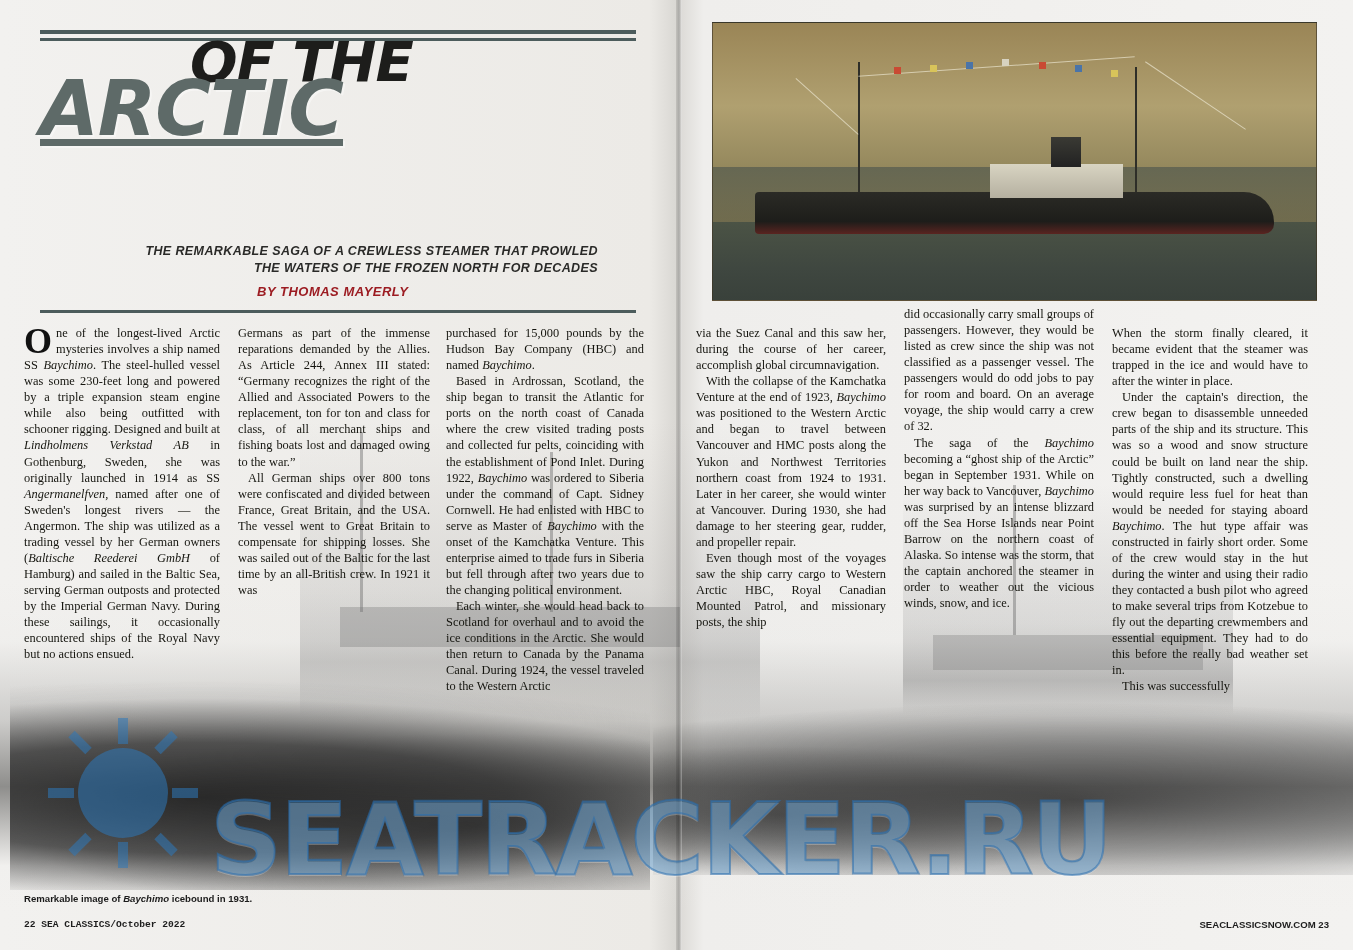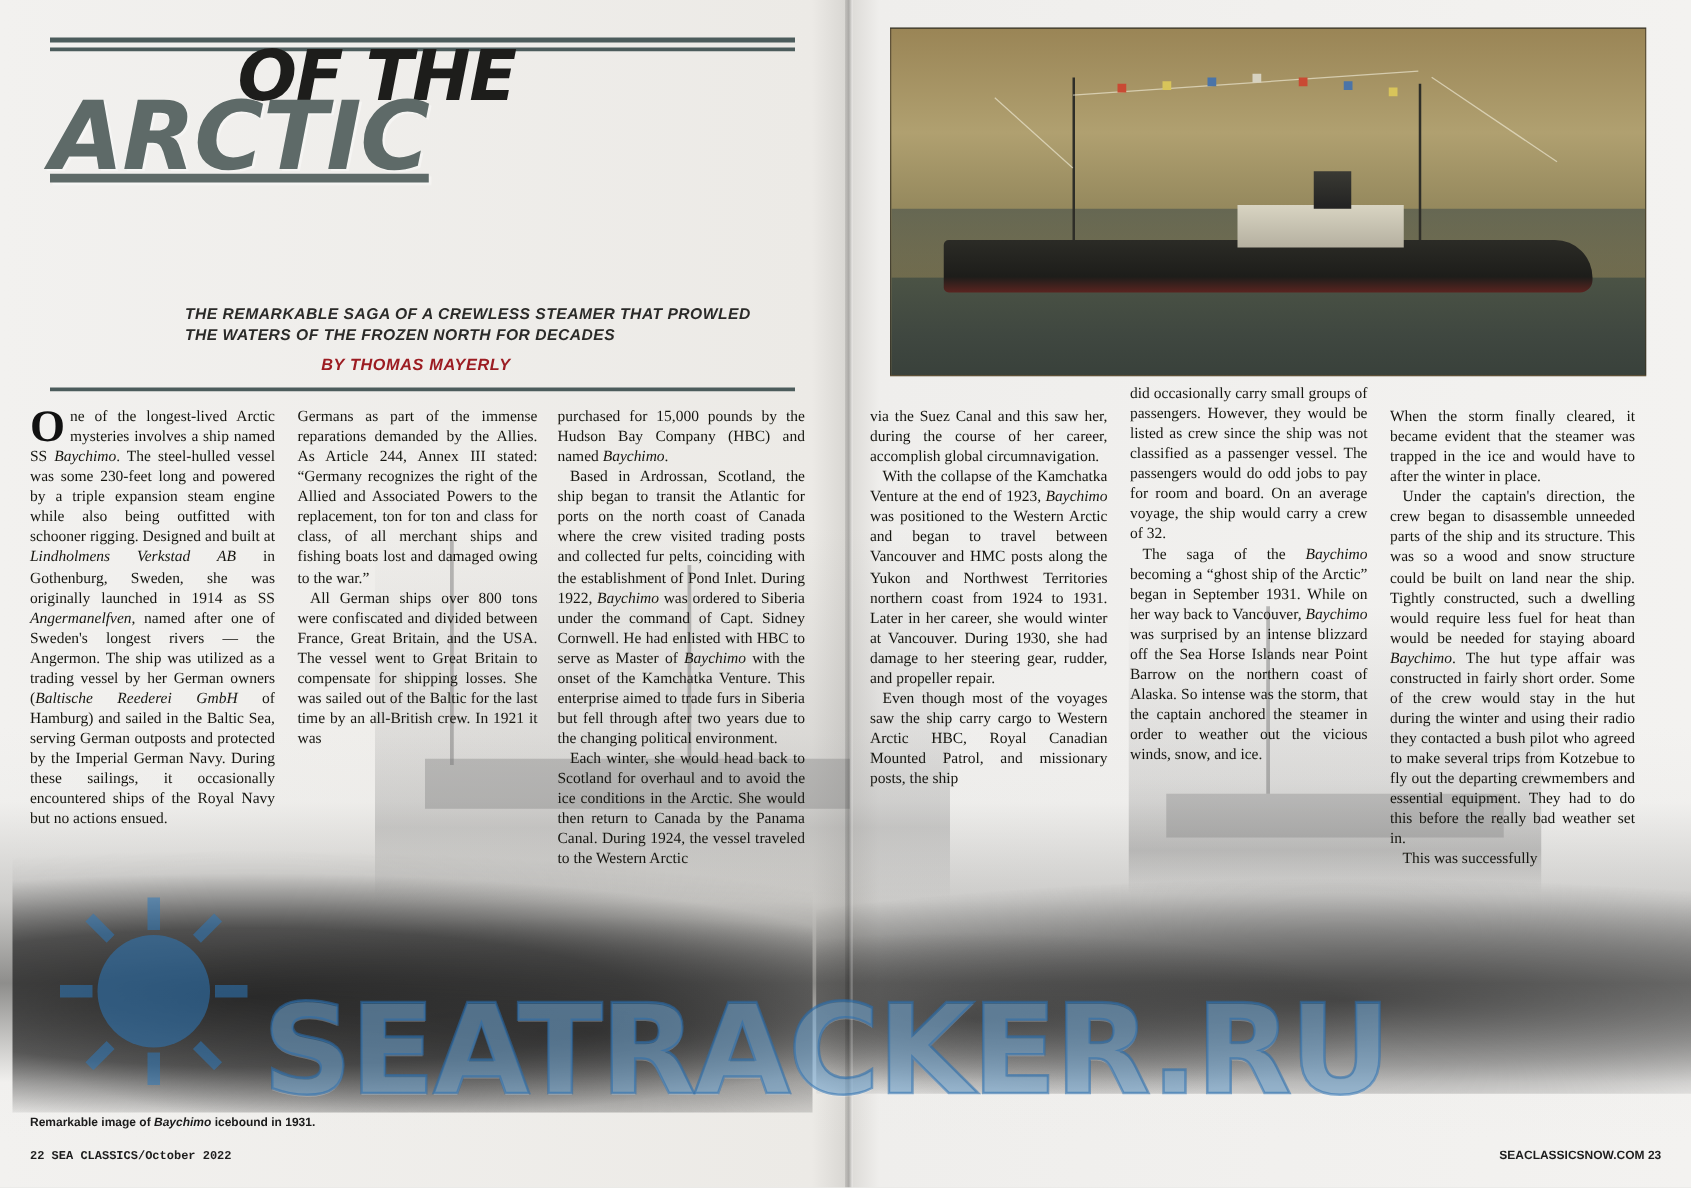--- a/index.html
+++ b/index.html
@@ -68,22 +68,21 @@
   .hl1{font-size:66px;color:#5f6f6c;margin-left:98px;
        text-shadow:2px 2px 0 rgba(255,255,255,.55);}
   .hl2{font-size:56px;color:#1d1d1b;margin-left:150px;margin-top:-6px;}
   .hl3{font-size:76px;color:#5e6a68;margin-top:-8px;
        text-shadow:2px 2px 0 rgba(255,255,255,.4);text-decoration:underline;}
   .deck{
     position:absolute;left:128px;top:243px;width:470px;
     font-family:"Liberation Sans", sans-serif;
     font-style:italic;font-size:12.5px;letter-spacing:.4px;
     color:#2a2a28;line-height:1.35;text-transform:uppercase;font-weight:600;
-    text-align:left;
-    margin-left:20px;
+    text-align:right;
   }
   .byline{
     position:absolute;left:257px;top:284px;
     font-family:"Liberation Sans", sans-serif;
     font-weight:bold;font-style:italic;font-size:13px;color:#9c1c22;
     letter-spacing:.5px;text-transform:uppercase;
   }
   .rule-bottom{position:absolute;left:40px;top:310px;width:596px;height:3px;background:#4c5c5c;}
 
   

